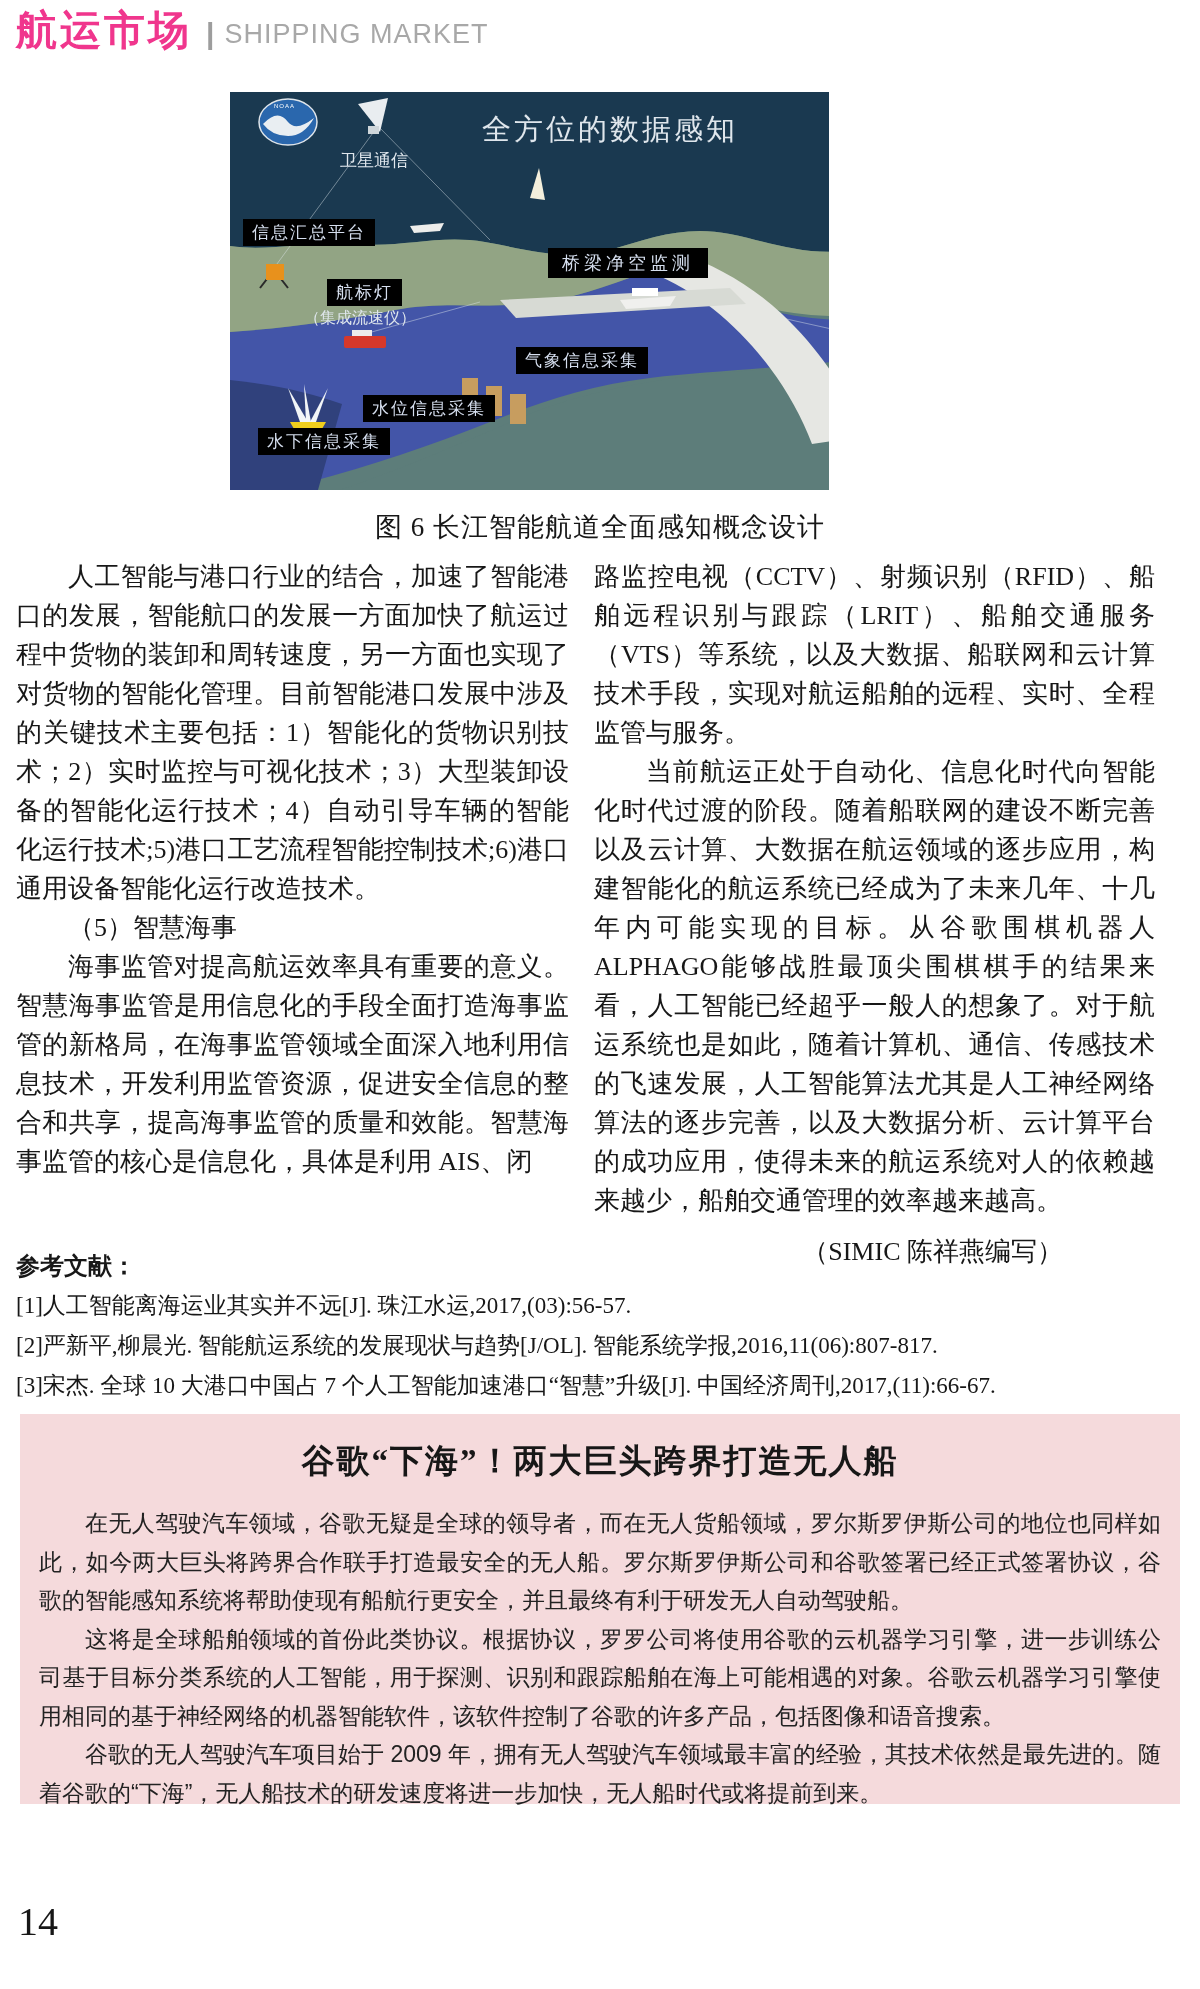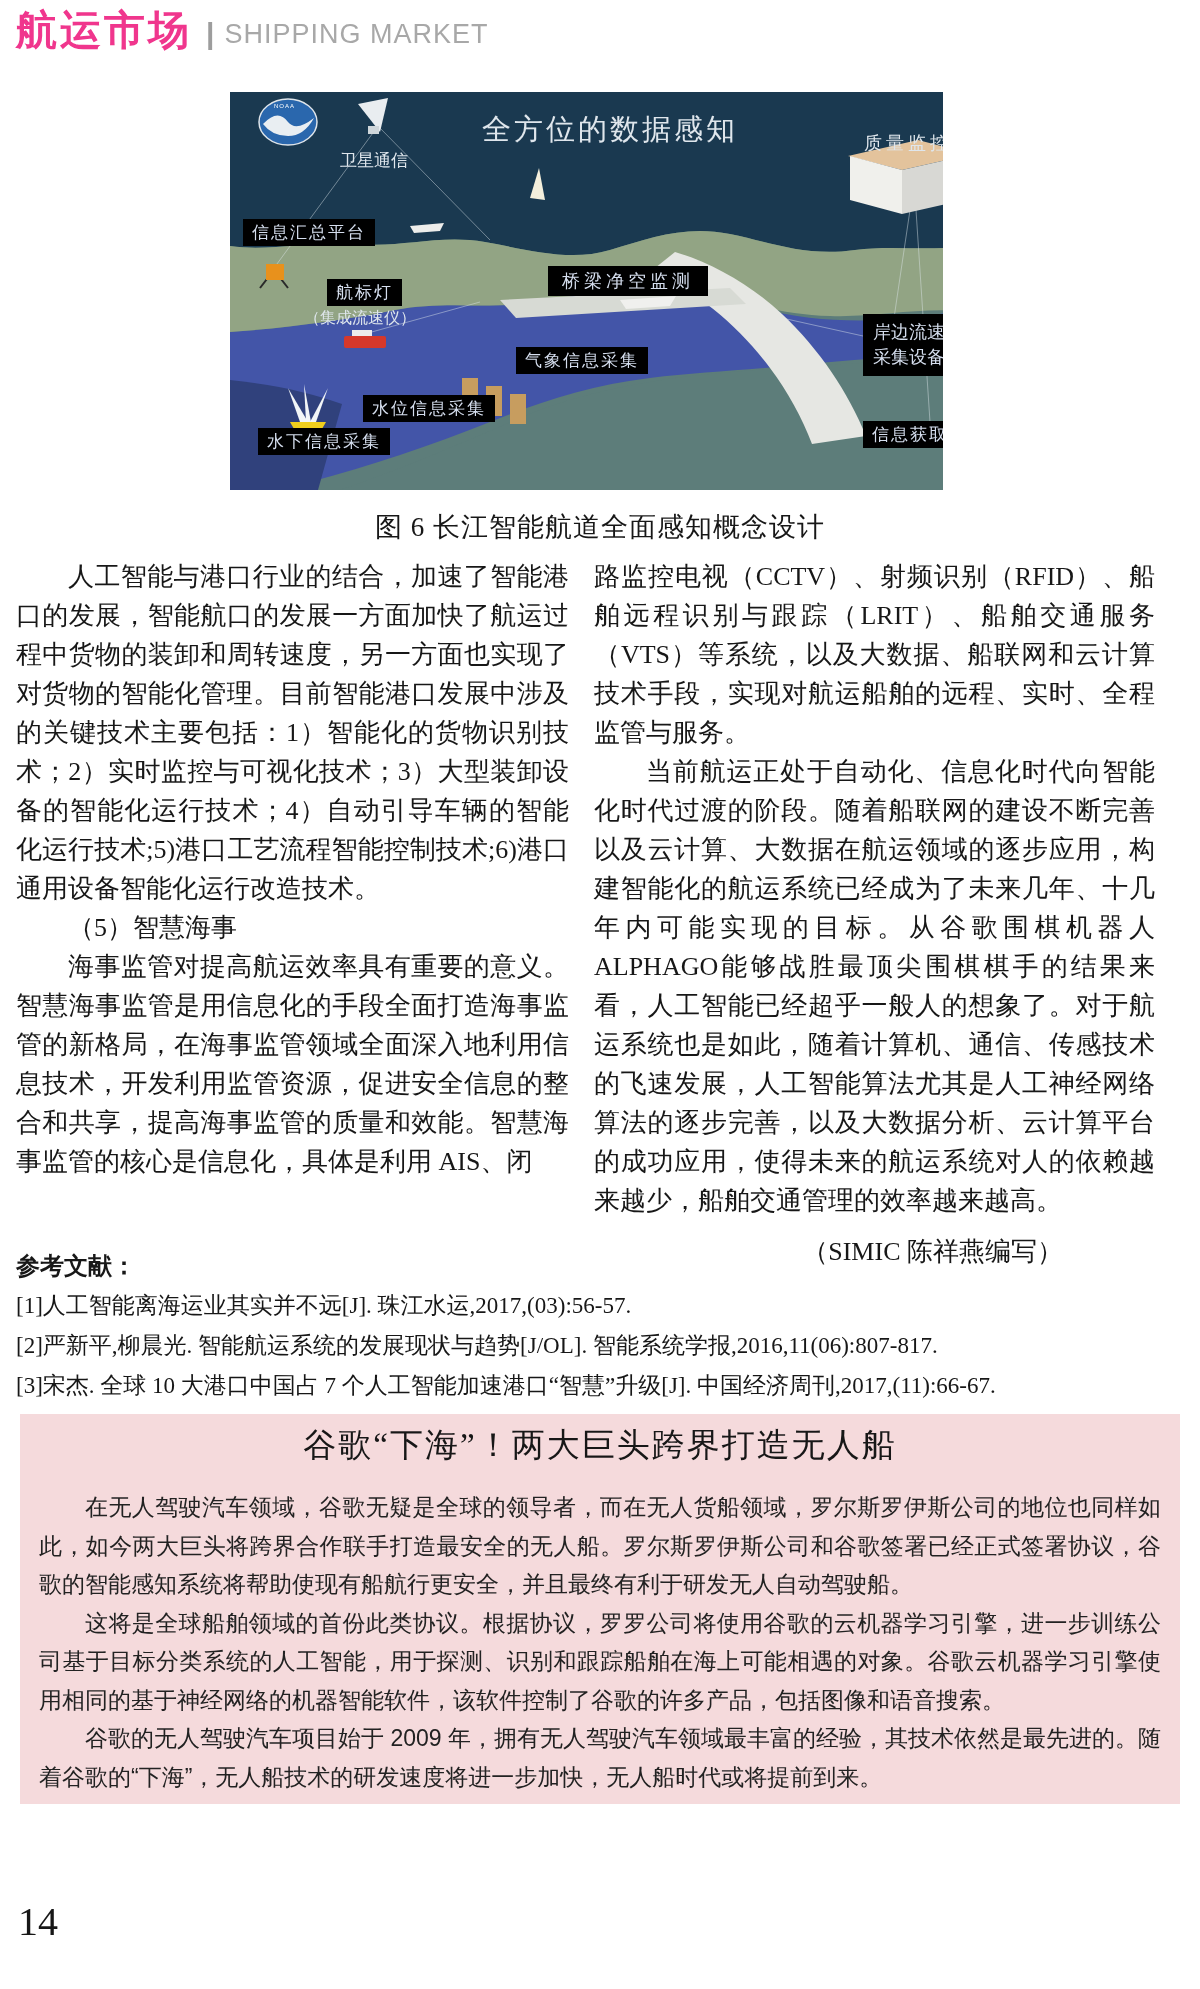--- a/index.html
+++ b/index.html
@@ -9,33 +9,33 @@
   
   .header{position:absolute;left:16px;top:8px;display:flex;align-items:flex-end;}
   .header-cn{font-family:"Liberation Sans","DejaVu Sans",sans-serif;font-weight:bold;
              font-size:41px;line-height:1.1;color:#f0368d;letter-spacing:3px;}
   .header-divider{font-family:"Liberation Sans",sans-serif;font-size:30px;color:#9d9d9d;
              margin:0 10px 2px 14px;font-weight:bold;}
   .header-en{font-family:"Liberation Sans","DejaVu Sans",sans-serif;font-size:27px;
              color:#a8a8a8;letter-spacing:1px;padding-bottom:3px;}
 
   
-  .figure{position:absolute;left:230px;top:92px;width:713px;height:398px;overflow:hidden;}
+  .figure{position:absolute;left:230px;top:92px;width:599px;height:398px;overflow:hidden;}
   .figure svg{position:absolute;left:0;top:0;}
   .fig-title{position:absolute;left:252px;top:18px;font-size:29px;color:#dfe6ec;
              letter-spacing:3px;white-space:nowrap;}
   .lbl{position:absolute;background:#000000;color:#d5deee;font-size:17px;line-height:1;
        padding:5px 9px;white-space:nowrap;}
   .lbl.plain{background:transparent;color:#dfe6ec;padding:0;}
   .lbl.two-line{text-align:center;line-height:1.4;font-size:18px;padding:6px 10px;}
   .lbl-satellite{left:110px;top:60px;}
   .lbl-info-platform{left:13px;top:127px;letter-spacing:2px;}
   .lbl-beacon{left:97px;top:187px;letter-spacing:2px;}
   .lbl-beacon-sub{left:74px;top:218px;font-size:16px;}
-  .lbl-bridge{left:318px;top:174px;font-size:18px;letter-spacing:4px;padding:6px 14px;}
+  .lbl-bridge{left:318px;top:156px;font-size:18px;letter-spacing:4px;padding:6px 14px;}
   .lbl-weather{left:286px;top:255px;letter-spacing:2px;}
   .lbl-water-level{left:133px;top:303px;letter-spacing:2px;}
   .lbl-underwater{left:28px;top:336px;letter-spacing:2px;}
   .lbl-quality{left:634px;top:42px;font-size:18px;letter-spacing:4px;}
   .lbl-shore-flow{left:633px;top:222px;}
   .lbl-info-acquire{left:633px;top:329px;letter-spacing:2px;}
   .noaa-micro{position:absolute;left:272px;top:13px;font-size:6px;color:#fff;
               font-family:"Liberation Sans",sans-serif;letter-spacing:1px;}
 
   .caption{position:absolute;left:0;top:509px;width:1200px;text-align:center;
@@ -49,21 +49,21 @@
   .indent{text-indent:2em;}
   .byline{text-align:right;padding-right:92px;margin-top:12px !important;text-indent:0;}
 
   
   .refs{position:absolute;left:16px;top:1246px;width:1164px;font-size:23px;line-height:40px;}
   .ref-heading{font-weight:bold;font-size:24px;font-family:"Liberation Sans","DejaVu Sans",sans-serif;}
   .ref-item{white-space:nowrap;}
 
   
   .news{position:absolute;left:20px;top:1414px;width:1160px;height:390px;background:#f5dadc;}
-  .news-title{text-align:center;font-size:33px;font-weight:normal;margin-top:9px;
+  .news-title{text-align:center;font-size:33px;font-weight:bold;margin-top:25px;
               letter-spacing:2px;}
   .news p{font-family:"Liberation Sans","DejaVu Sans",sans-serif;font-size:23px;
           line-height:38.5px;margin:0;padding:0 19px;text-indent:2em;text-align:justify;
           color:#222;}
   .news p:first-of-type{margin-top:20px;}
 
   .page-number{position:absolute;left:18px;top:1898px;font-size:40px;}
 </style>
 </head>
 <body>

